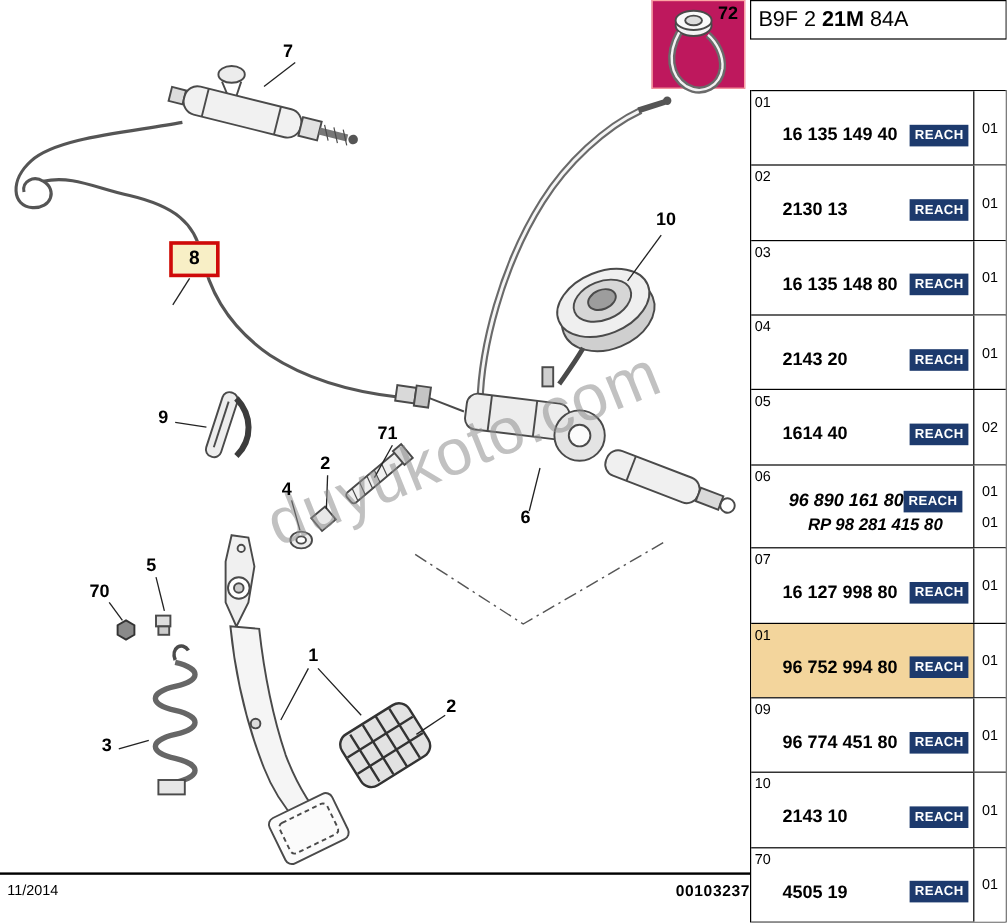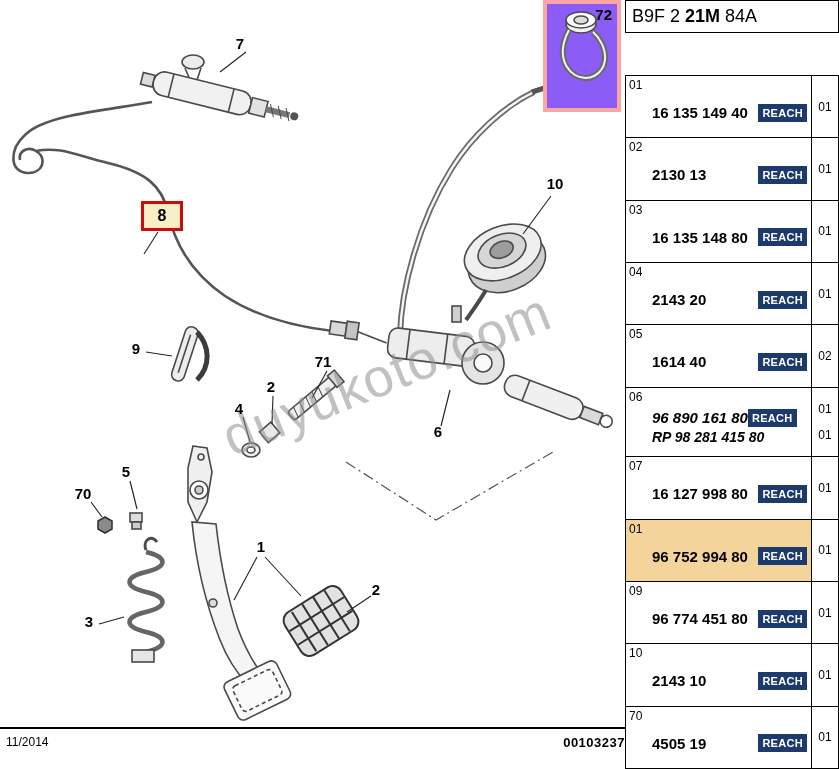--- a/index.html
+++ b/index.html
@@ -13,22 +13,22 @@
   .watermark { position:absolute; left:225px; top:408px; width:470px;
     font-size:54px; color:#8f8f8f; opacity:.55; letter-spacing:1px;
     transform:rotate(-22deg); transform-origin:left center; pointer-events:none; }
 
   .callout { position:absolute; transform:translate(-50%,-50%);
     font-weight:bold; font-size:15px; color:#000; line-height:1; cursor:pointer; }
   .callout-box8 { position:absolute; left:141px; top:201px; width:42px; height:30px;
     border:3px solid #cf0a0a; background:#f8efc6; display:flex; align-items:center;
     justify-content:center; font-weight:bold; font-size:16px; cursor:pointer; }
 
-  .inset-72 { position:absolute; left:543px; top:0; width:78px; height:112px;
-    border:4px solid #fca5a5; background:#8b5cf6; }
+  .inset-72 { position:absolute; left:543px; top:0; width:78px; height:74px;
+    border:1px solid #fca5a5; background:#be185d; }
   .inset-label { position:absolute; top:2px; right:5px; font-weight:bold; font-size:15px; }
 
   .diagram-footer { position:absolute; left:0; top:727px; width:625px; height:56px;
     border-top:2px solid #000; }
   .footer-date { position:absolute; left:6px; top:6px; font-size:12px; }
   .footer-doc { position:absolute; right:0; top:6px; font-size:13px; font-weight:bold; letter-spacing:.5px; }
 
   
   .right-pane { position:absolute; left:625px; top:0; width:184px; height:769px; }
   .header-box { position:absolute; left:0; top:0; width:214px; height:33px;
@@ -40,21 +40,21 @@
     border-left:1px solid #000; border-right:1px solid #000;
     display:flex; flex-direction:column; background:#fff; }
   .row { flex:1 1 0; display:flex; border-top:1px solid #000; position:relative; min-height:0; cursor:pointer; }
   .row:last-child { border-bottom:1px solid #000; }
   .row-tall { flex:1.12 1 0; }
   .row-main { flex:1; position:relative; min-width:0; }
   .row.selected .row-main { background:#f3d59c; }
   .row-index { position:absolute; top:2px; left:3px; font-size:12px; }
   .row-content { position:absolute; left:0; right:0; top:14px; bottom:2px;
     display:flex; align-items:center; padding-left:26px; }
-  .row-content.col { flex-direction:column; align-items:flex-start; justify-content:center; gap:2px; top:12px; }
+  .row-content.col { flex-direction:column; align-items:center; justify-content:center; gap:2px; top:12px; }
   .line1 { display:flex; align-items:center; }
   .part-number { font-size:15px; font-weight:bold; flex:1 1 auto; white-space:nowrap; }
   .superseded { font-style:italic; }
   .replacement { display:block; text-align:right; padding-right:4px;
     font-size:14px; font-weight:bold; font-style:italic; white-space:nowrap; }
   .reach-badge { background:#1d3a6d; color:#fff; font-size:11px; font-weight:bold;
     padding:3px 4px; margin-right:4px; letter-spacing:.3px; cursor:pointer; flex:0 0 auto; }
   .qty-cell { width:27px; flex:0 0 27px; border-left:1px solid #000; background:#fff;
     display:flex; align-items:center; justify-content:center; font-size:12px; }
   .qty-cell.col { flex-direction:column; gap:12px; }

